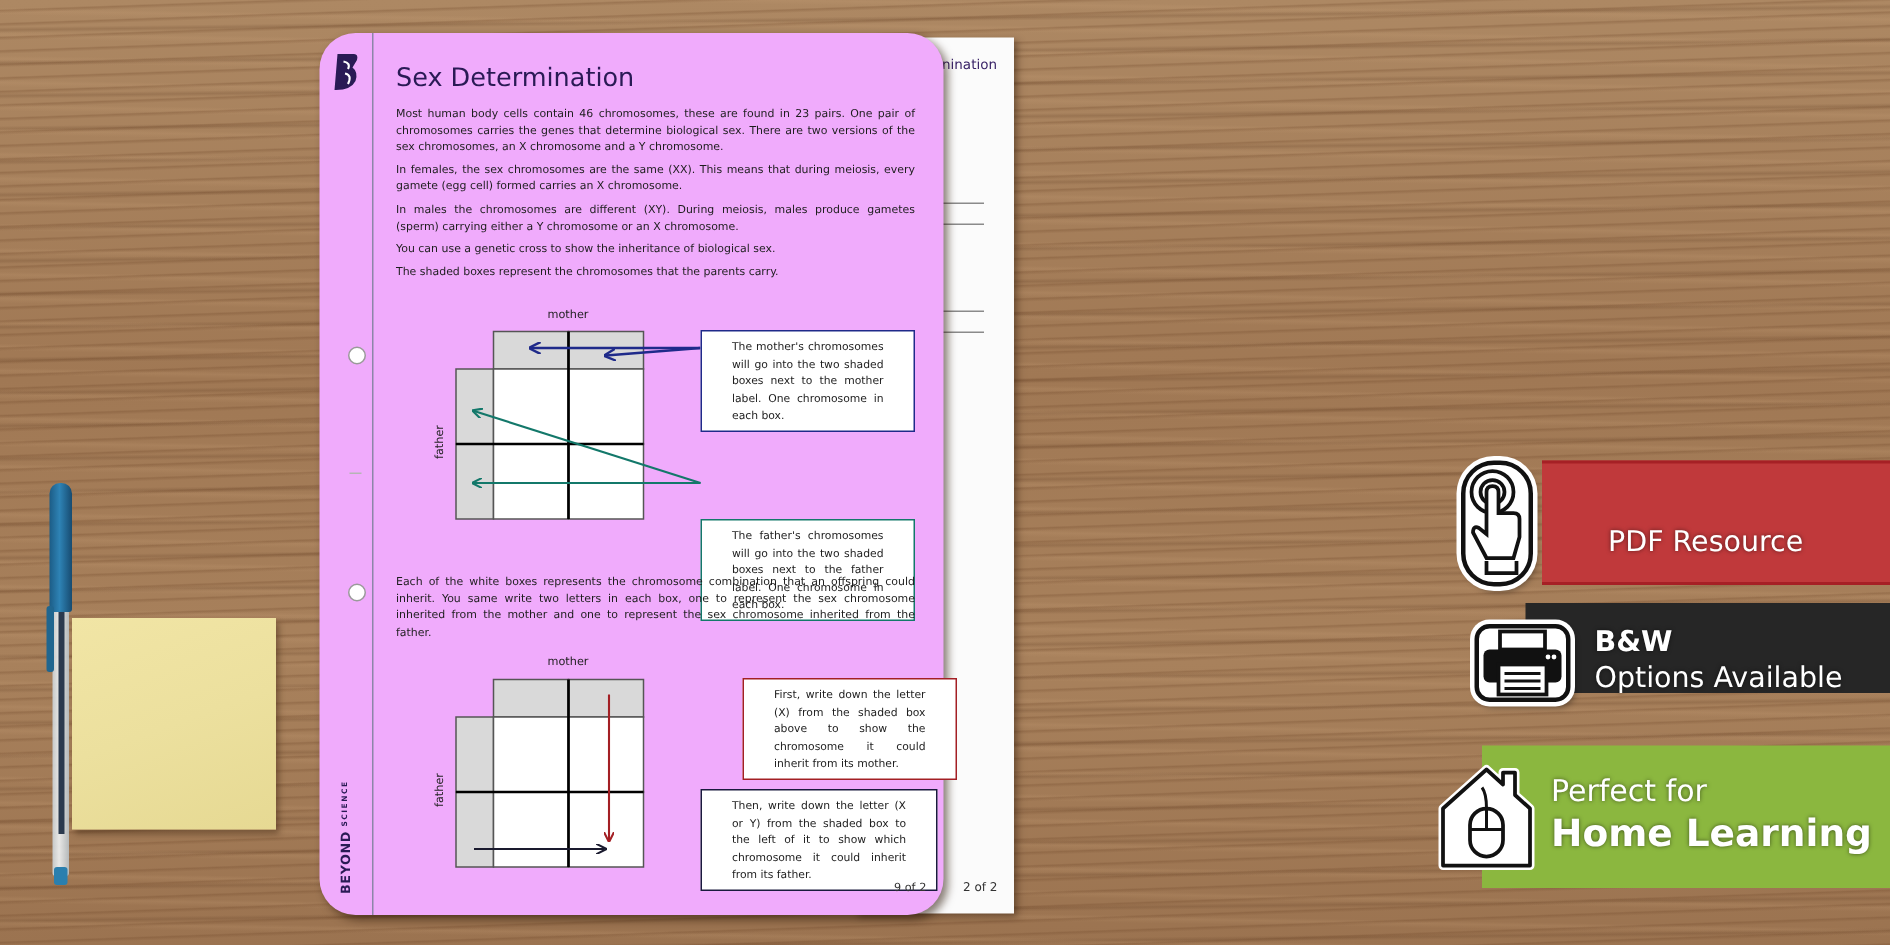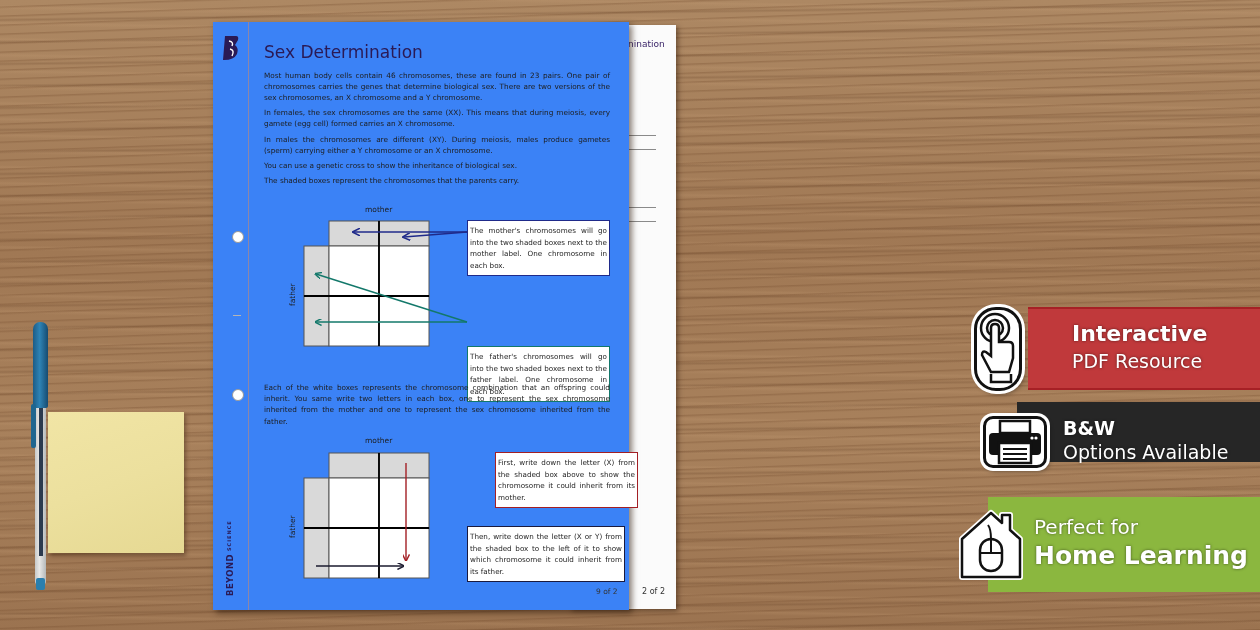--- a/index.html
+++ b/index.html
@@ -57,22 +57,23 @@
   .page-back .rule {
     position: absolute; left: 58px; width: 28px; height: 1px; background: #8a8a8a;
   }
   .page-back .page-num {
     position: absolute; left: 72px; top: 562px; font-size: 8px; color: #333;
   }
 
   
   .page {
     position: absolute; left: 213px; top: 22px; width: 416px; height: 588px;
-    background: #3b82f6;
+    background: #f0abfc;
     box-shadow: 3px 3px 6px rgba(40,20,5,0.55);
+    border-radius: 24px;
   }
   .page .margin-line {
     position: absolute; left: 35px; top: 0; width: 1px; height: 100%;
     background: #8c86a8;
   }
   .logo-b {
     position: absolute; left: 9px; top: 13px; width: 18px; height: 26px;
   }
   .hole {
     position: absolute; left: 19px; width: 12px; height: 12px;
@@ -99,21 +100,21 @@
   }
 
   
   .diagram { position: absolute; left: 60px; width: 360px; }
   .diagram svg { position: absolute; left: 0; top: 0; overflow: visible; }
   .diag-label { position: absolute; font-size: 7.5px; color: #1d1d1d; }
   .diag-label.vertical { transform: rotate(-90deg); transform-origin: 0 0; }
   .callout {
     position: absolute; background: #fff; border: 1.5px solid #1f2a7a;
     font-size: 7.2px; line-height: 11.5px; color: #1d1d1d; text-align: justify;
-    padding: 4px 2px;
+    padding: 4px 20px;
   }
 
   .page-number { position: absolute; left: 383px; top: 565px; font-size: 7.5px; color: #333; }
 
   
   .badge {
     position: absolute; right: 0; color: #fff;
     text-shadow: 0 0 3px rgba(0,0,0,0.55);
   }
   .badge .line1 { font-weight: bold; }
@@ -242,21 +243,20 @@
 
 <div class="badge badge-red">
   <div class="icon-box" style="left:-54px; top:-2px; width:48px; height:84px; border-radius:22px;">
     <svg width="42" height="78" viewBox="0 0 42 78">
       <circle cx="18" cy="18" r="14" fill="none" stroke="#111" stroke-width="2.5"></circle>
       <circle cx="18" cy="18" r="8" fill="none" stroke="#111" stroke-width="2.5"></circle>
       <path d="M14 18 L14 46 L9 42 Q5 40 5 45 L14 62 L32 62 L36 48 L36 36 Q36 32 32 32 L22 32 L22 18 Q22 14 18 14 Q14 14 14 18 Z" fill="#fff" stroke="#111" stroke-width="2.5"></path>
       <path d="M14 64 L14 72 L34 72 L34 64" fill="none" stroke="#111" stroke-width="2.5"></path>
     </svg>
   </div>
-  <div style="position:absolute; left:44px; top:12px; font-size:22px; line-height:26px;" class="line1">Interactive</div>
   <div style="position:absolute; left:44px; top:40px; font-size:19px; line-height:24px;">PDF Resource</div>
 </div>
 
 <div class="badge badge-dark">
   <div class="icon-box" style="left:-34px; top:14px; width:64px; height:52px;">
     <svg width="58" height="46" viewBox="0 0 58 46">
       <rect x="14" y="2" width="30" height="12" fill="#fff" stroke="#111" stroke-width="2.5"></rect>
       <rect x="3" y="14" width="52" height="22" rx="4" fill="#111"></rect>
       <circle cx="46" cy="19" r="1.6" fill="#fff"></circle>
         <circle cx="50" cy="19" r="1.6" fill="#fff"></circle>

